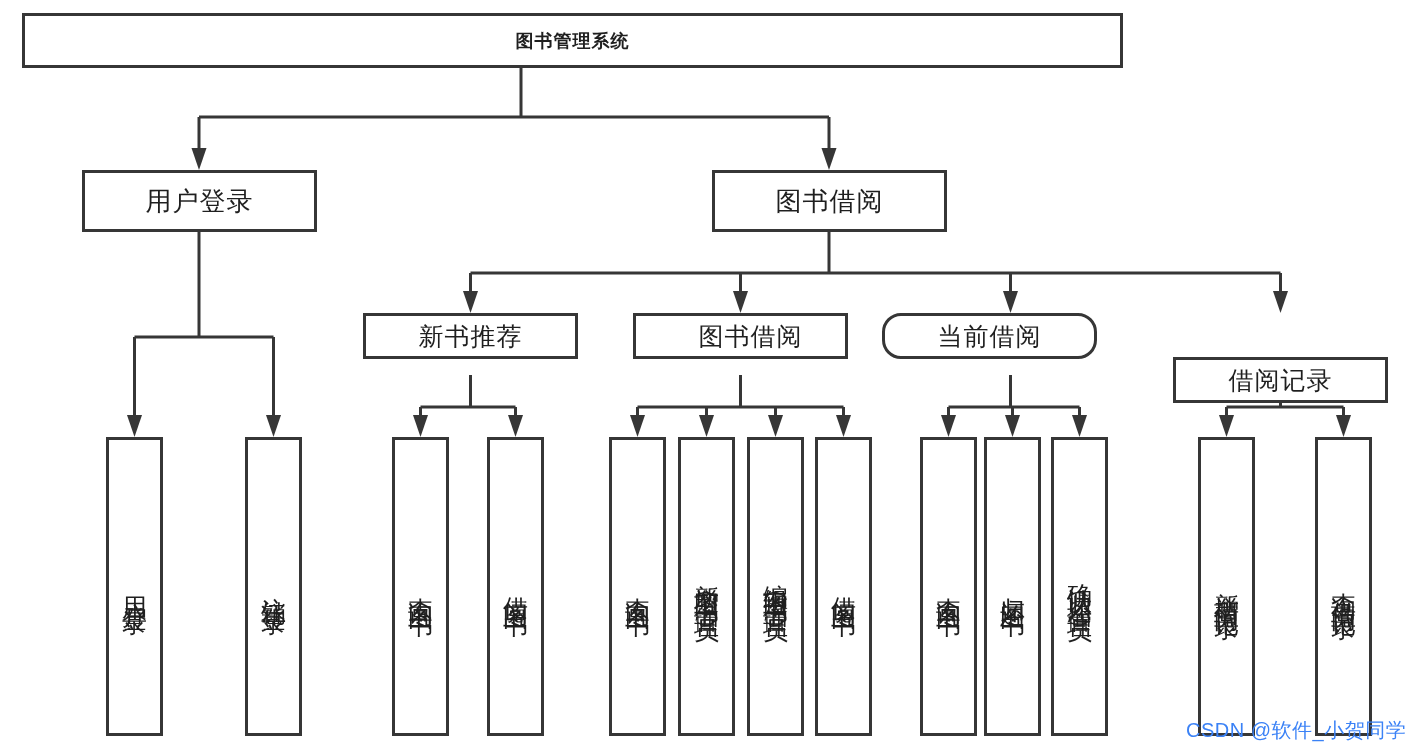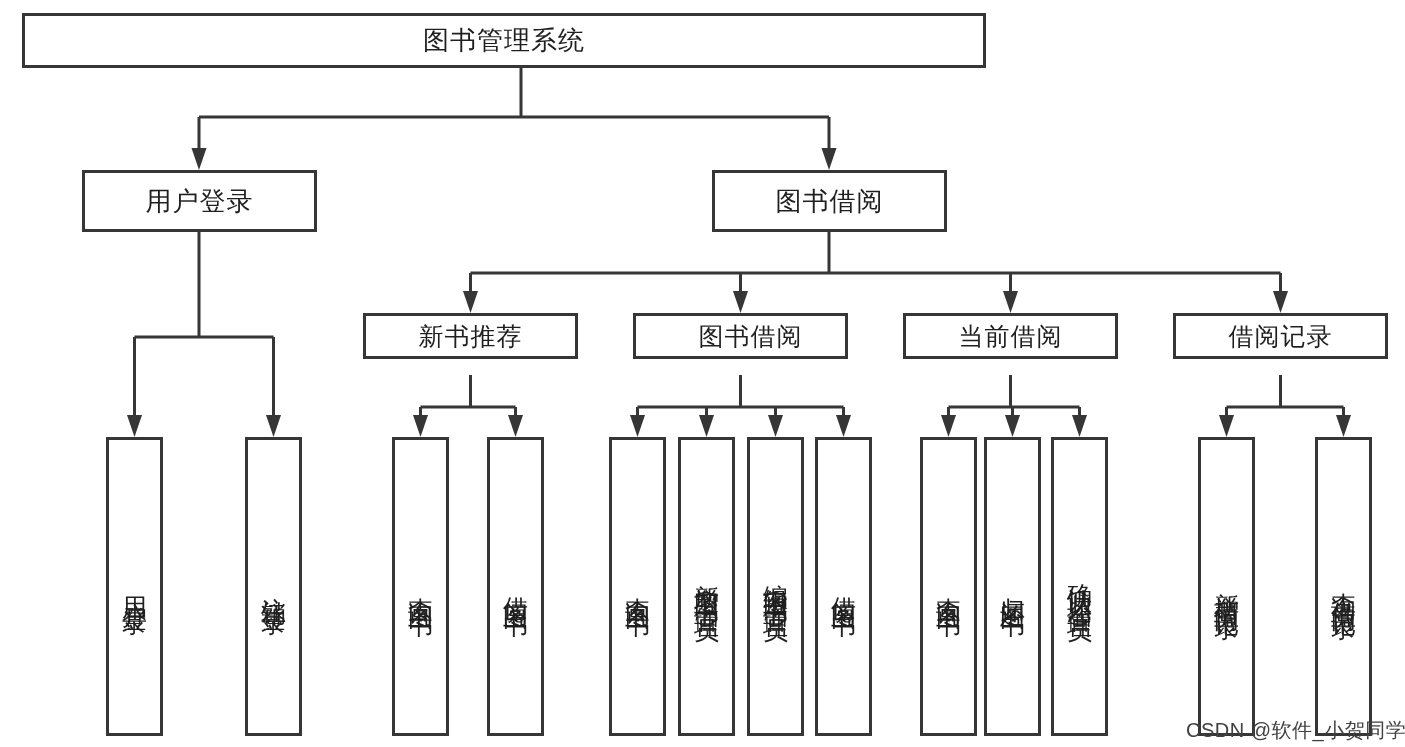--- a/index.html
+++ b/index.html
@@ -30,22 +30,23 @@
     background: #ffffff;
     display: flex;
     align-items: center;
     justify-content: center;
     color: #1f1f1f;
     z-index: 2;
     letter-spacing: 1px;
   }
   .root-node {
     left: 22px; top: 13px;
-    width: 964px; height: 55px;
-    font-size: 26px;
+    width: 1101px; height: 55px;
+    font-size: 18px;
+    font-weight: bold;
   }
   .l2-node {
     top: 170px;
     width: 235px; height: 62px;
     font-size: 26px;
   }
   .l3-node {
     top: 313px;
     width: 215px; height: 46px;
     font-size: 25px;
@@ -58,21 +59,21 @@
     text-orientation: mixed;
     letter-spacing: 5px;
     line-height: 1;
     text-align: center;
   }
   .watermark {
     position: absolute;
     left: 1186px;
     top: 717px;
     font-size: 20px;
-    color: #404040;
+    color: #3b82f6;
     letter-spacing: 0.5px;
     z-index: 3;
     white-space: nowrap;
   }
 </style>
 </head>
 <body>
 
 <div id="canvas">
 
@@ -107,22 +108,22 @@
     </g>
   </svg>
 
   <div class="node root-node">图书管理系统</div>
 
   <div class="node l2-node" style="left:82px;">用户登录</div>
   <div class="node l2-node" style="left:712px;">图书借阅</div>
 
   <div class="node l3-node" style="left:363px;">新书推荐</div>
   <div class="node l3-node" style="left:633px;padding-left:20px;">图书借阅</div>
-  <div class="node l3-node" style="left:903px;">当前借阅</div>
-  <div class="node l3-node" style="left:1173px;">借阅记录</div>
+  <div class="node l3-node" style="left:882px;border-radius:19px;">当前借阅</div>
+  <div class="node l3-node" style="left:1173px;margin-top:44px;">借阅记录</div>
 
   <div class="node leaf-node" style="left:106px;">用户登录</div>
   <div class="node leaf-node" style="left:245px;">注销登录</div>
 
   <div class="node leaf-node" style="left:392px;">查询图书</div>
   <div class="node leaf-node" style="left:487px;">借阅图书</div>
 
   <div class="node leaf-node" style="left:609px;">查询图书</div>
   <div class="node leaf-node" style="left:678px;">新增图书（管理员）</div>
   <div class="node leaf-node" style="left:747px;">编辑图书（管理员）</div>

